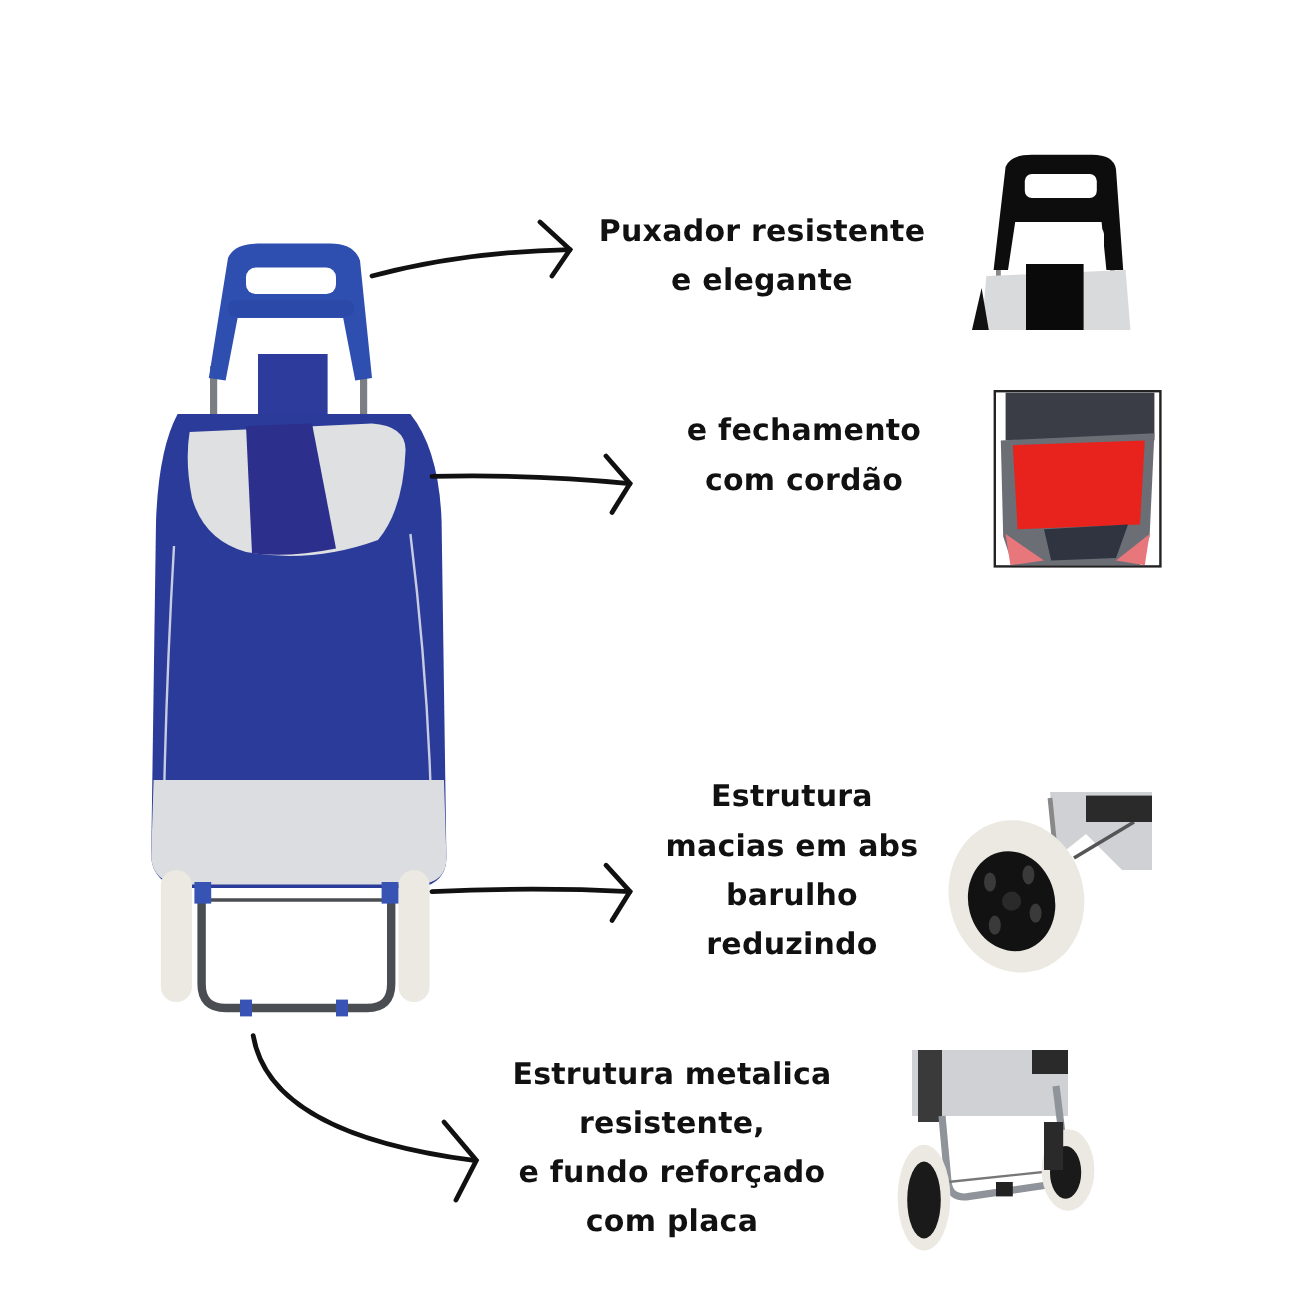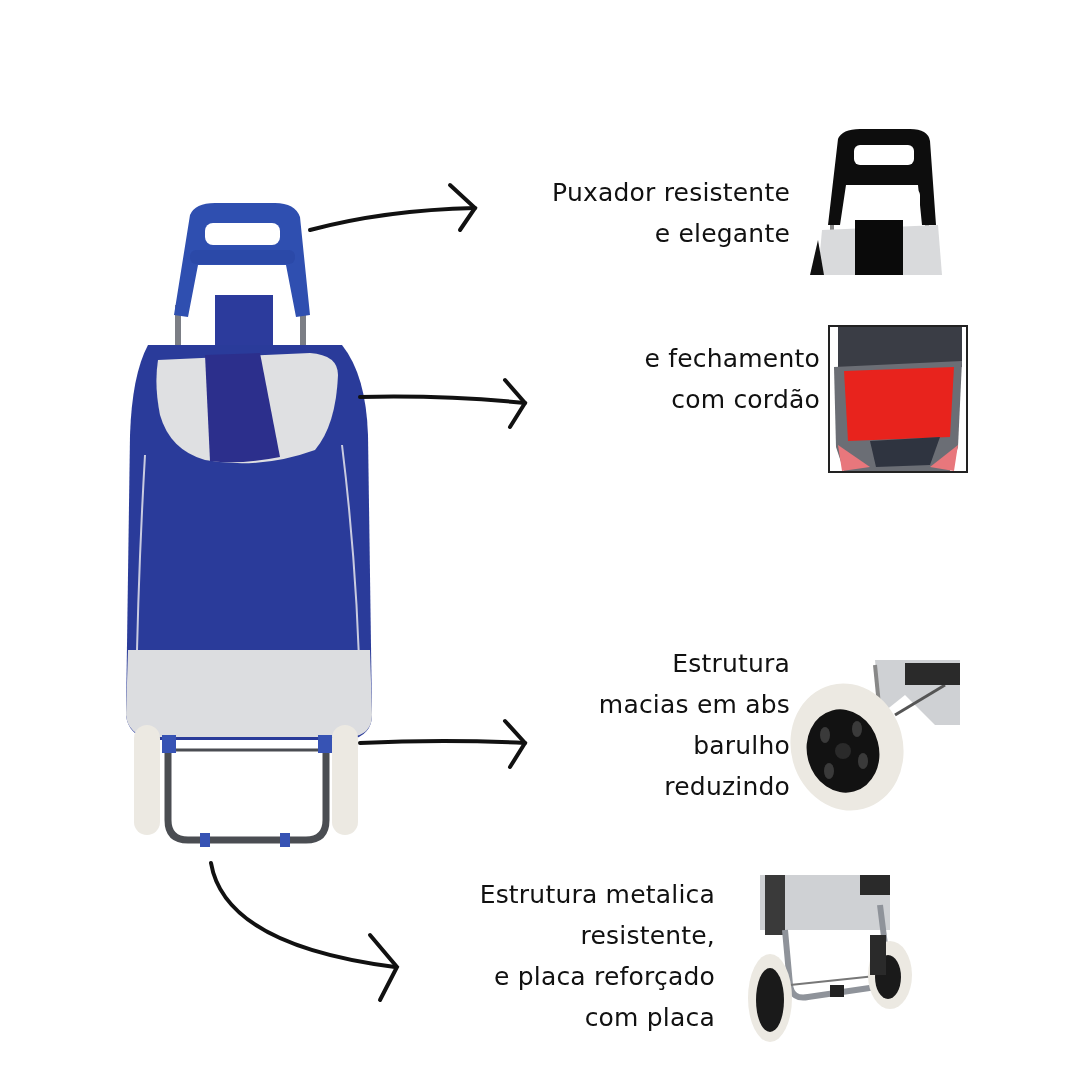--- a/index.html
+++ b/index.html
@@ -1,18 +1,18 @@
 <!DOCTYPE html>
 <html><head>
 <meta charset="utf-8">
 <style>
   html, body { margin:0; padding:0; background:#ffffff; }
   body { width:1080px; height:1080px; position:relative; overflow:hidden;
          font-family: "DejaVu Sans", sans-serif; }
-  .caption { position:absolute; text-align:right; font-weight:normal; color:#111;
+  .caption { position:absolute; text-align:center; font-weight:bold; color:#111;
              font-size:25px; line-height:41px; white-space:nowrap; letter-spacing:0.2px; }
   .thumb { position:absolute; }
   svg { display:block; }
 </style>
 </head>
 <body>
 
 <div class="thumb" style="left:110px;top:195px;width:270px;height:660px;">
   <svg width="270" height="660" viewBox="0 0 270 660">
 
@@ -81,21 +81,21 @@
 <div class="caption" style="left:530px;top:643px;width:260px;">
   <div>Estrutura</div>
   <div>macias em abs</div>
   <div>barulho</div>
   <div>reduzindo</div>
 </div>
 
 <div class="caption" style="left:405px;top:874px;width:310px;">
   <div>Estrutura metalica</div>
   <div>resistente,</div>
-  <div>e placa reforçado</div>
+  <div>e fundo reforçado</div>
   <div>com placa</div>
 </div>
 
 <div class="thumb" style="left:810px;top:125px;width:135px;height:150px;">
   <svg width="135" height="150" viewBox="0 0 135 150">
     <rect x="20" y="90" width="4" height="30" fill="#888"></rect>
     <rect x="115" y="90" width="4" height="30" fill="#888"></rect>
     <path d="M28 14 Q32 4 50 4 L100 4 Q118 4 120 16 L126 100 L112 100 L108 60 L36 60 L30 100 L18 100 Z" fill="#0d0d0d"></path>
     <rect x="44" y="20" width="60" height="20" rx="6" fill="#fff"></rect>
     <rect x="40" y="64" width="70" height="22" rx="6" fill="#fff"></rect>

